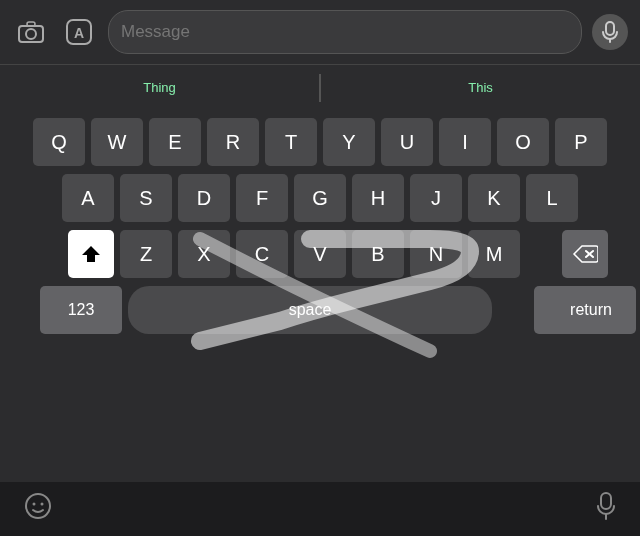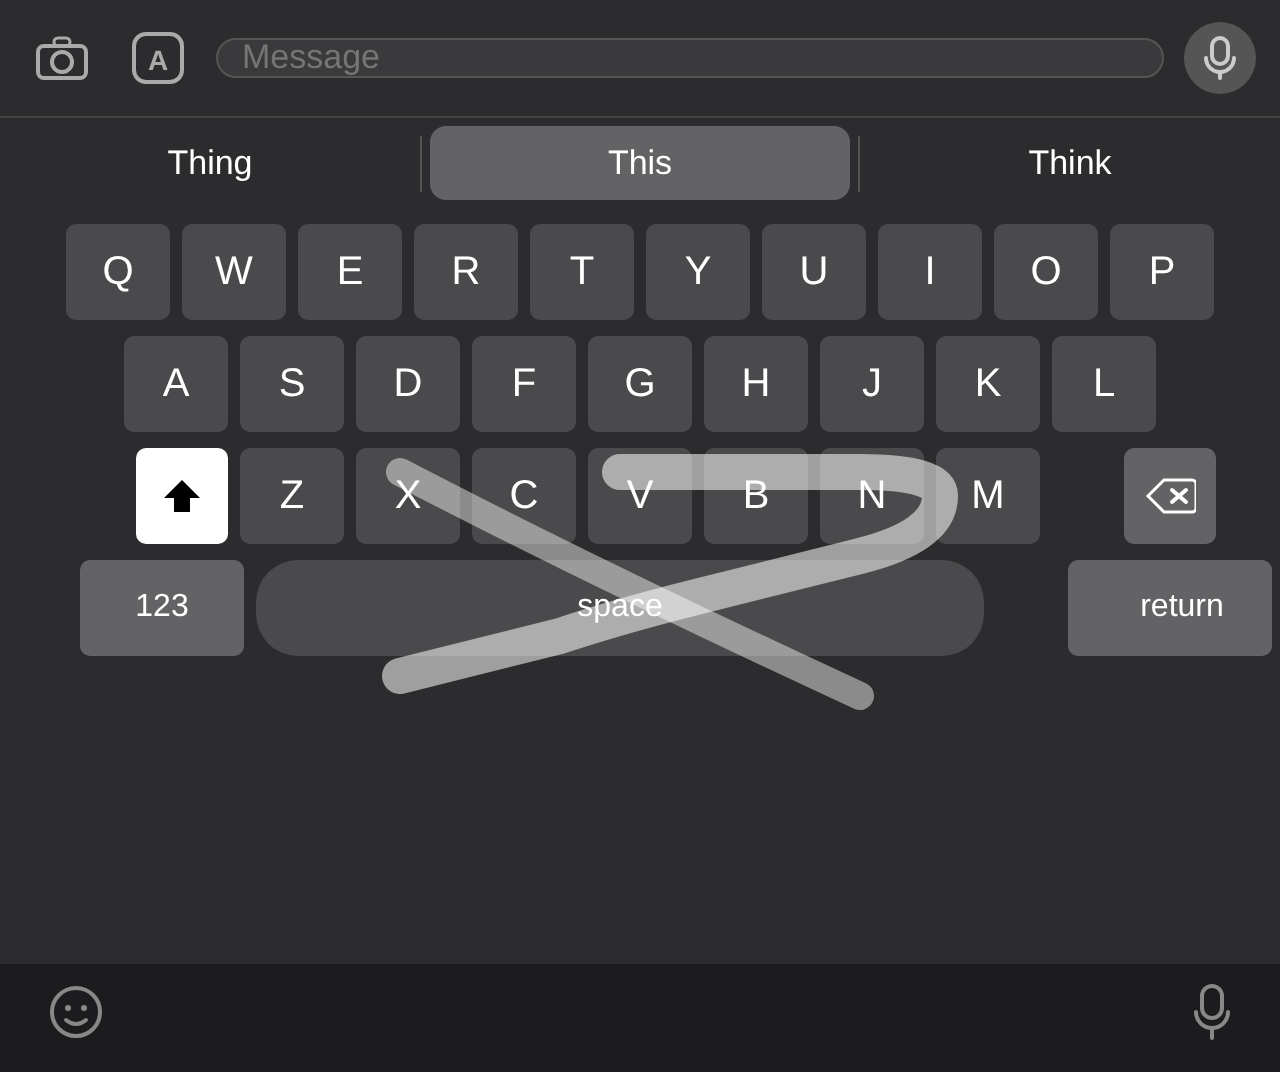--- a/index.html
+++ b/index.html
@@ -29,21 +29,21 @@
       justify-content: center;
       color: #aaa;
       font-size: 22px;
       cursor: pointer;
       flex-shrink: 0;
     }
     .message-input-wrap {
       flex: 1;
       background: #3a3a3c;
       border-radius: 20px;
-      height: 20px;
+      height: 44px;
       display: flex;
       align-items: center;
       padding: 0 12px;
       border: 1.5px solid #555;
     }
     .message-input {
       background: transparent;
       border: none;
       outline: none;
       color: #999;
@@ -70,22 +70,22 @@
       background: #2c2c2e;
       height: 46px;
       border-top: 1px solid #444;
     }
     .autocomplete-item {
       flex: 1;
       display: flex;
       align-items: center;
       justify-content: center;
       height: 100%;
-      font-size: 17px;
-      color: #ffffff;
+      font-size: 13px;
+      color: #86efac;
       cursor: pointer;
       position: relative;
     }
     .autocomplete-item.active {
       background: #636366;
       border-radius: 8px;
       margin: 4px 4px;
       height: calc(100% - 8px);
     }
     .autocomplete-divider {
@@ -221,26 +221,23 @@
       <line x1="8" y1="18" x2="8" y2="21" stroke="#ccc" stroke-width="2" stroke-linecap="round"></line>
     </svg>
   </div>
 </div>
 
 <div class="autocomplete-bar">
   <div class="autocomplete-item">
     <span>Thing</span>
   </div>
   <div class="autocomplete-divider"></div>
-  <div class="autocomplete-item active">
-    <span>This</span>
-  </div>
   <div class="autocomplete-divider"></div>
   <div class="autocomplete-item">
-    <span>Think</span>
+    <span>This</span>
   </div>
 </div>
 
 <div class="keyboard">
 
   <div class="key-row">
     <div class="key key-letter">Q</div>
     <div class="key key-letter">W</div>
     <div class="key key-letter">E</div>
     <div class="key key-letter">R</div>

